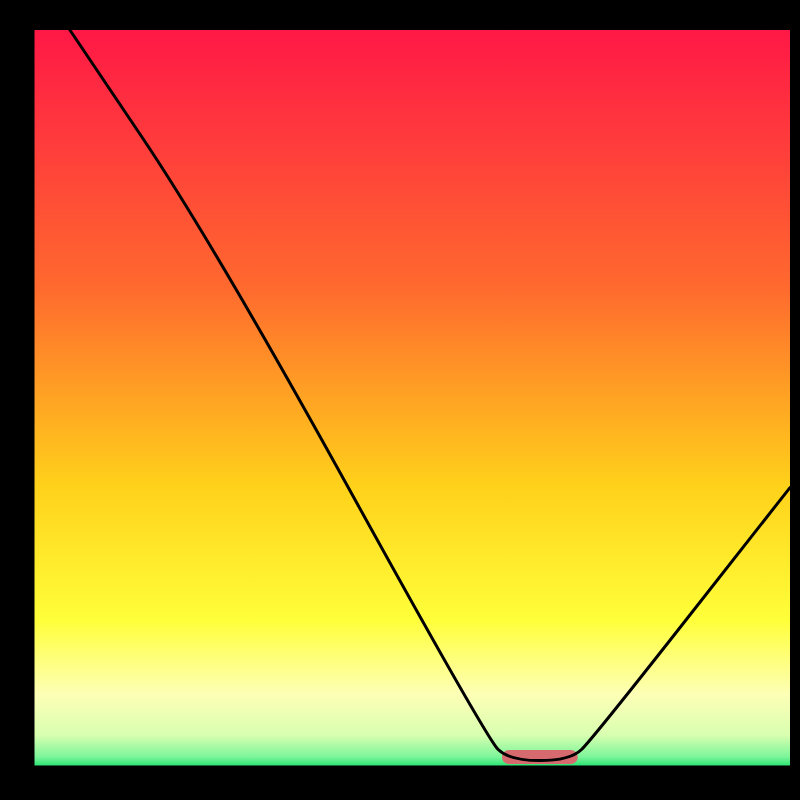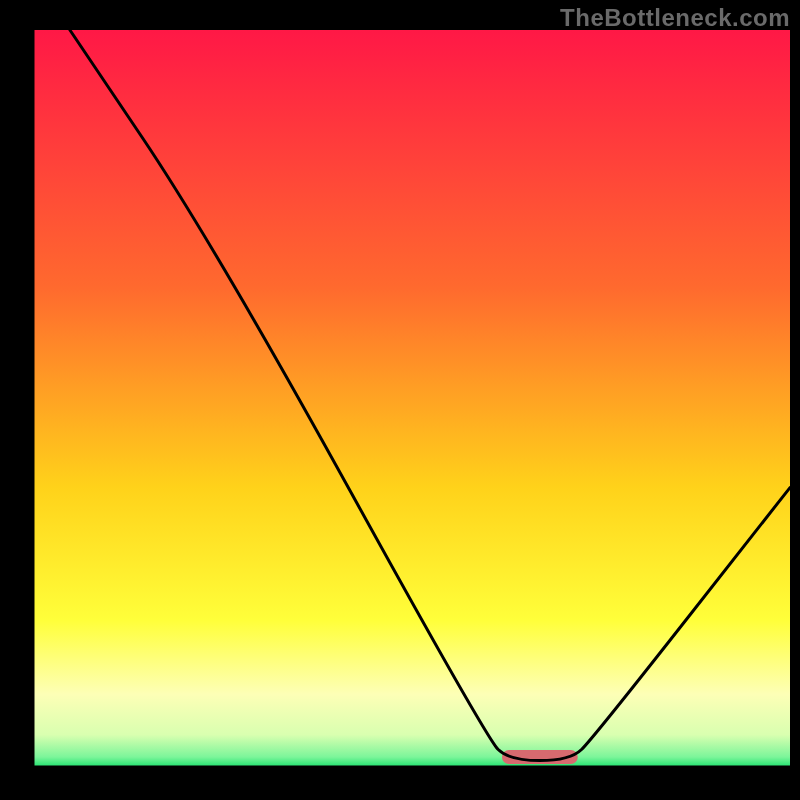--- a/index.html
+++ b/index.html
@@ -24,21 +24,20 @@
     font-weight: 600;
     color: #6a6a6a;
     letter-spacing: 0.5px;
   }
   svg { display: block; }
 </style>
 </head>
 <body>
 
 <div class="wrap">
-  <div class="watermark">TheBottleneck.com</div>
   <svg id="chart-svg" width="800" height="800" viewBox="0 0 800 800">
       <defs>
         <linearGradient id="bg-grad" x1="0" y1="0" x2="0" y2="1">
           <stop offset="0%" stop-color="#ff1846"></stop>
           <stop offset="35%" stop-color="#ff6a2e"></stop>
           <stop offset="62%" stop-color="#ffd21a"></stop>
           <stop offset="80%" stop-color="#ffff3a"></stop>
           <stop offset="90%" stop-color="#fdffb6"></stop>
           <stop offset="95.5%" stop-color="#d9ffb0"></stop>
           <stop offset="98.5%" stop-color="#7cf59a"></stop>

